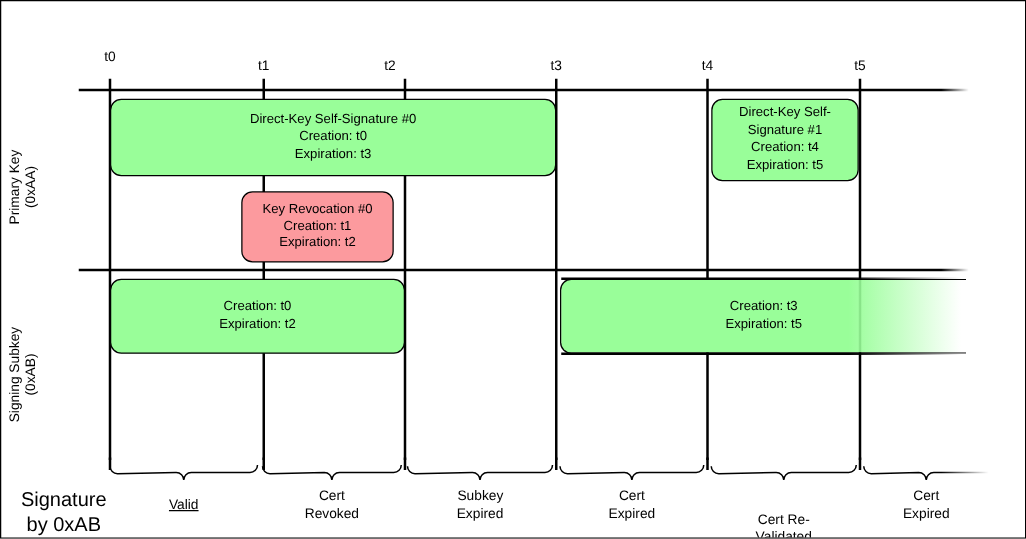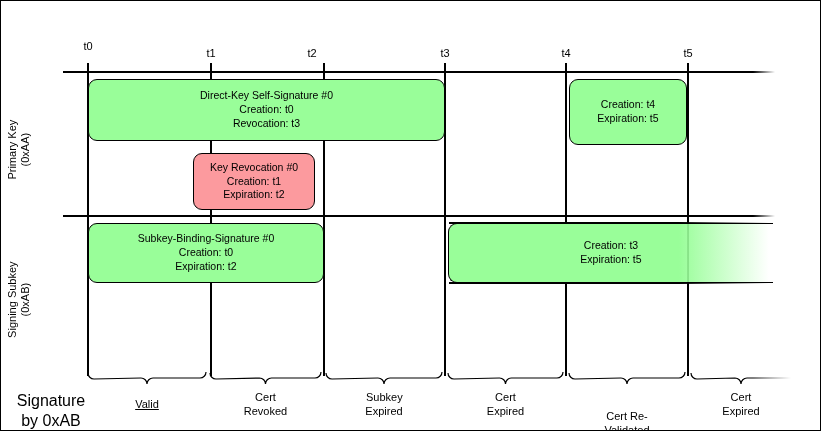--- a/index.html
+++ b/index.html
@@ -160,33 +160,34 @@
 
   <div class="lane-label" style="top:136px;">Primary Key
 (0xAA)</div>
   <div class="lane-label" style="top:286px;">Signing Subkey
 (0xAB)</div>
 
   <div id="boxes">
       <div class="sigbox green" style="left: 87px; top: 78px; width: 357px; height: 62px;">
         <div class="ttl" style="white-space: pre-line;">Direct-Key Self-Signature #0</div>
         <div>Creation: t0</div>
-        <div>Revocation: t3</div>
+        <div>Expiration: t3</div>
       </div>
       <div class="sigbox red" style="left: 192px; top: 152px; width: 122px; height: 57px;">
         <div class="ttl" style="white-space: pre-line;">Key Revocation #0</div>
         <div>Creation: t1</div>
         <div>Expiration: t2</div>
       </div>
       <div class="sigbox green" style="left: 568px; top: 78px; width: 118px; height: 66px;">
+        <div class="ttl wrap" style="white-space: pre-line;">Direct-Key Self-
+Signature #1</div>
         <div>Creation: t4</div>
         <div>Expiration: t5</div>
       </div>
       <div class="sigbox green" style="left: 87px; top: 222px; width: 236px; height: 60px;">
-        <div class="ttl" style="white-space: pre-line;">Subkey-Binding-Signature #0</div>
         <div>Creation: t0</div>
         <div>Expiration: t2</div>
       </div>
       <div class="sigbox green fade" style="left: 447px; top: 222px; width: 325px; height: 60px;">
         <div>Creation: t3</div>
         <div>Expiration: t5</div>
       </div>
     </div>
 
   <div class="row-title" style="left:14px; top:390px; width:72px;">Signature

